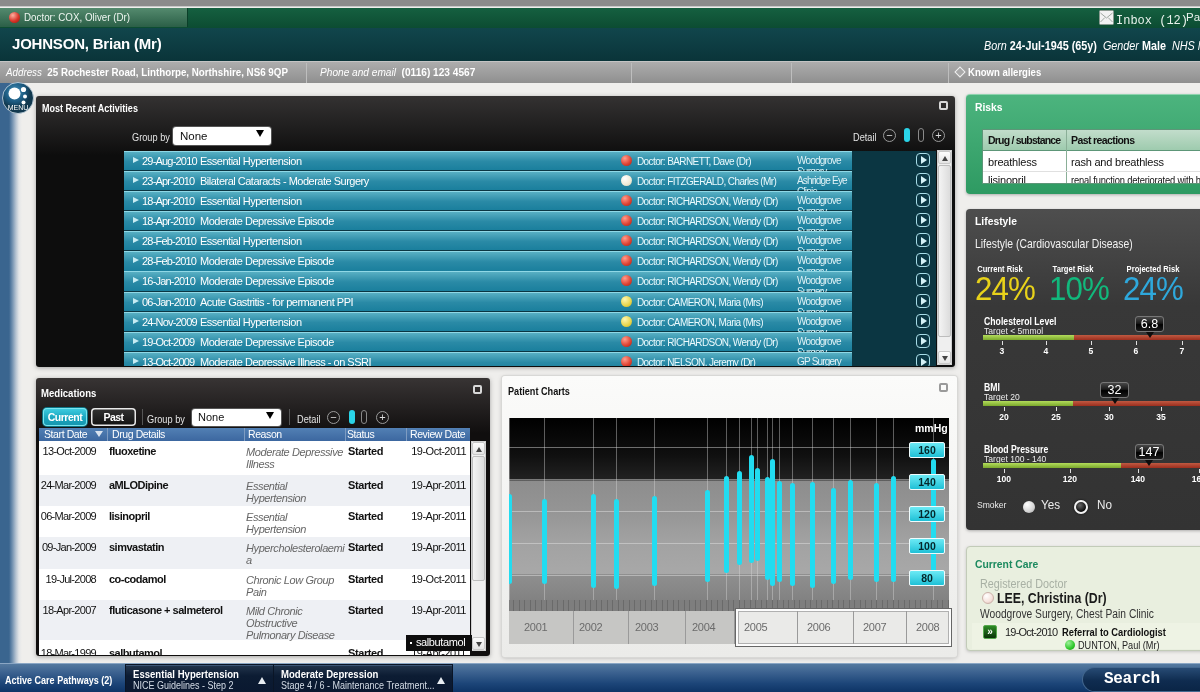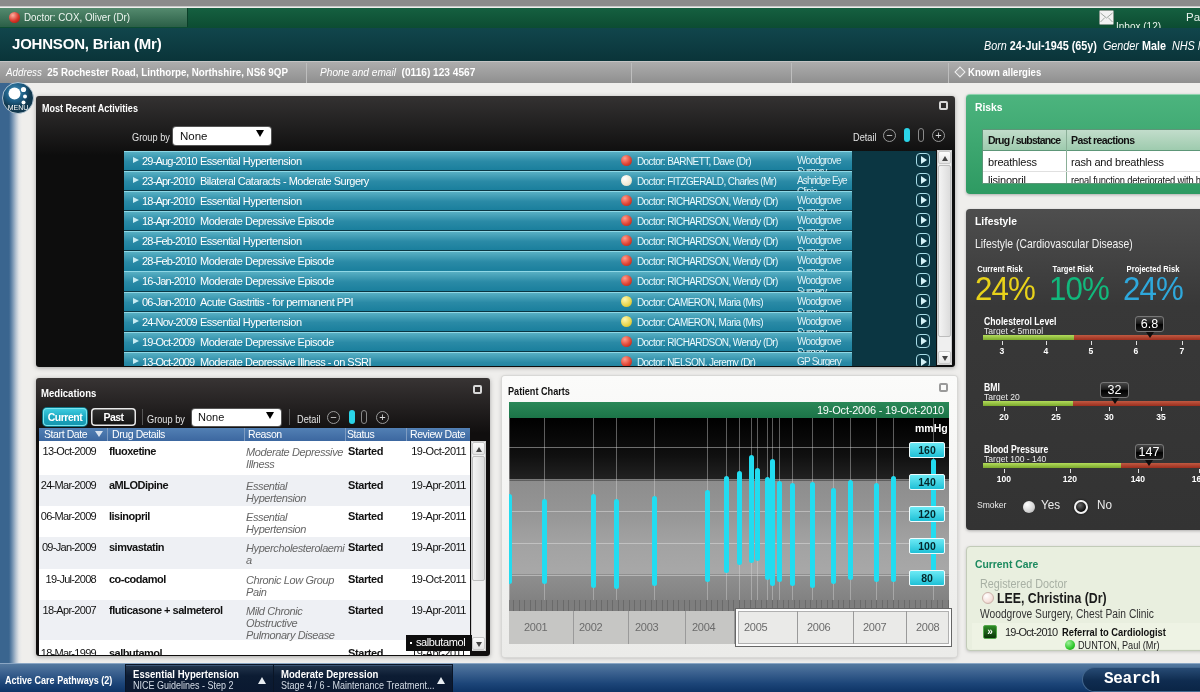--- a/index.html
+++ b/index.html
@@ -162,21 +162,21 @@
 
 <div class="abs" id="topstrip"></div>
 <div class="abs" id="docbar">
   <div class="abs" id="docbar-left"></div>
   <div class="abs led"></div>
   <div class="abs doctxt cx">Doctor: COX, Oliver (Dr)</div>
   <svg class="abs" style="left:1099px; top:2px;" width="15" height="15" viewBox="0 0 15 15">
       <rect x="0.5" y="0.5" width="14" height="14" rx="1" fill="#f2f2f2" stroke="#8a9a90"></rect>
       <path d="M1.5 3 L7.5 8 L13.5 3 M1.5 12 L5.8 7.6 M13.5 12 L9.2 7.6" stroke="#a0a8a2" fill="none" stroke-width="1"></path>
     </svg>
-  <div class="abs" style="left:1116px; top:13px; color:#e8f2ec; font-size:10px;">Inbox (12)</div>
+  <div class="abs" style="left:1116px; top:6px; color:#e8f2ec; font-size:12px;font-family:Liberation Mono, monospace;">Inbox (12)</div>
   <div class="abs" style="left:1186px; top:3px; color:#e8f2ec; font-size:11.5px;">Pat</div>
 </div>
 <div class="abs" id="banner">
   <div class="abs name">JOHNSON, Brian (Mr)</div>
   <div class="abs right"><i class="lab">Born</i> <b>24-Jul-1945 (65y)</b>&nbsp;&nbsp;<i class="lab">Gender</i> <b>Male</b>&nbsp;&nbsp;<i class="lab">NHS No</i></div>
 </div>
 <div class="abs" id="addrbar">
   <div class="abs seg" style="left:6px; transform:scaleX(0.85); transform-origin:0 50%;"><i class="lab">Address</i>&nbsp; <b>25 Rochester Road, Linthorpe, Northshire, NS6 9QP</b></div>
   <div class="abs div" style="left:306px"></div>
   <div class="abs seg" style="left:320px; transform:scaleX(0.88); transform-origin:0 50%;"><i class="lab">Phone and email</i>&nbsp; <b>(0116) 123 4567</b></div>
@@ -478,23 +478,20 @@
     <div class="up" style="top:0px;"></div>
     <div class="dn" style="bottom:0px;"></div>
     <div class="thumb" style="top:14px; height:125px;"></div>
   </div>
   <div class="abs" id="salb">salbutamol</div>
 </div>
 
 <div class="abs" id="charts">
   <div class="abs title cx">Patient Charts</div>
   <div class="maxbox" style="right:9px; top:7px; border-color:#9a9a9a;"></div>
-  <div class="abs" id="chart-green">
-      <span style="position:absolute; right:5px; top:2px; letter-spacing:-0.2px;">19-Oct-2006 - 19-Oct-2010</span>
-    </div>
   <div class="abs" id="chart-area">
       <div class="hgl" style="top:29px"></div>
       <div class="hgl" style="top:61px"></div>
       <div class="hgl" style="top:93px"></div>
       <div class="hgl" style="top:125px"></div>
       <div class="hgl" style="top:157px"></div>
       <div class="vgl" style="left:0.0px"></div>
       <div class="vgl" style="left:35.0px"></div>
       <div class="vgl" style="left:84.0px"></div>
       <div class="vgl" style="left:107.0px"></div>

